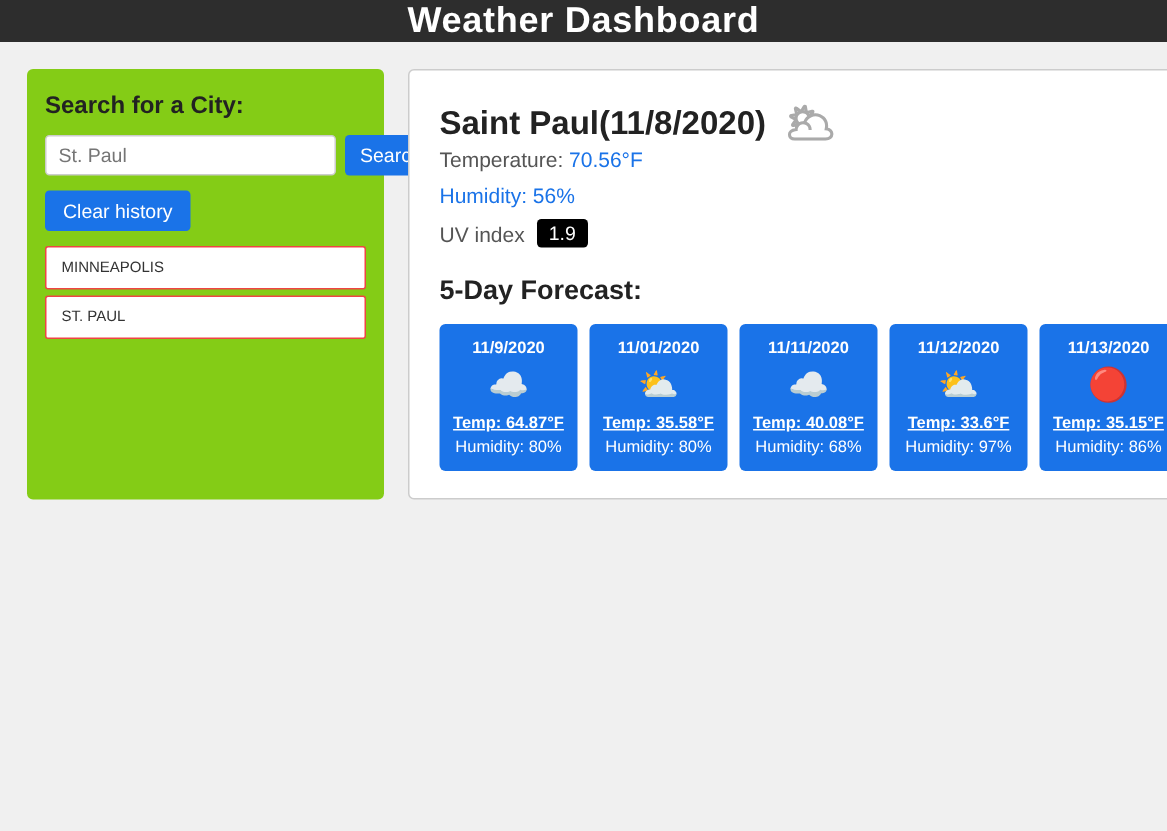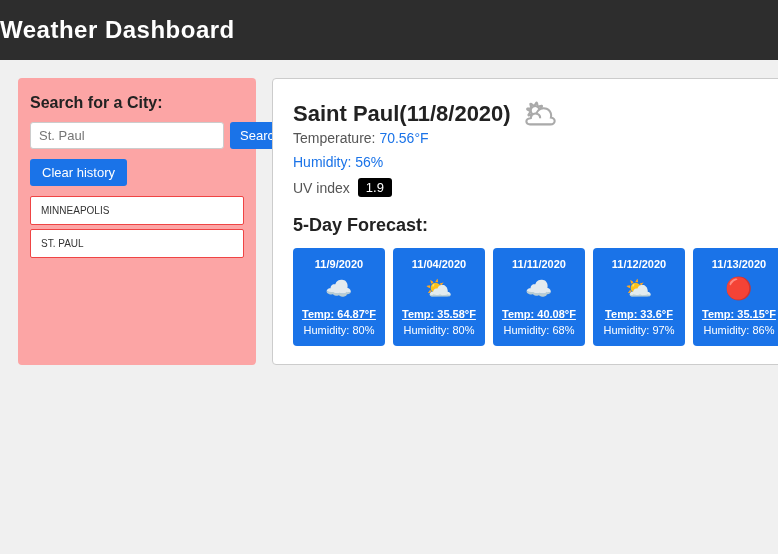--- a/index.html
+++ b/index.html
@@ -5,33 +5,33 @@
     * { box-sizing: border-box; margin: 0; padding: 0; }
     body {
       font-family: Arial, sans-serif;
       background: #f0f0f0;
       min-height: 554px;
       width: 778px;
     }
     header {
       background: #2d2d2d;
       color: white;
-      text-align: left;
-      padding: 16px 0;
+      text-align: center;
+      padding: 0 0;
       font-size: 24px;
       font-weight: bold;
       letter-spacing: 0.5px;
     }
     .main-content {
       display: flex;
       padding: 18px 18px;
       gap: 16px;
     }
     .sidebar {
-      background: #fca5a5;
+      background: #84cc16;
       width: 238px;
       min-width: 238px;
       padding: 16px 12px;
       border-radius: 4px;
     }
     .sidebar-title {
       font-size: 16px;
       font-weight: bold;
       margin-bottom: 10px;
       color: #222;
@@ -203,21 +203,21 @@
     <div class="forecast-title">5-Day Forecast:</div>
 
     <div class="forecast-cards">
       <div class="forecast-card">
         <div class="forecast-date">11/9/2020</div>
         <div class="forecast-icon">☁️</div>
         <div class="forecast-temp">Temp: 64.87°F</div>
         <div class="forecast-humidity">Humidity: 80%</div>
       </div>
       <div class="forecast-card">
-        <div class="forecast-date">11/04/2020</div>
+        <div class="forecast-date">11/01/2020</div>
         <div class="forecast-icon">⛅</div>
         <div class="forecast-temp">Temp: 35.58°F</div>
         <div class="forecast-humidity">Humidity: 80%</div>
       </div>
       <div class="forecast-card">
         <div class="forecast-date">11/11/2020</div>
         <div class="forecast-icon">☁️</div>
         <div class="forecast-temp">Temp: 40.08°F</div>
         <div class="forecast-humidity">Humidity: 68%</div>
       </div>

